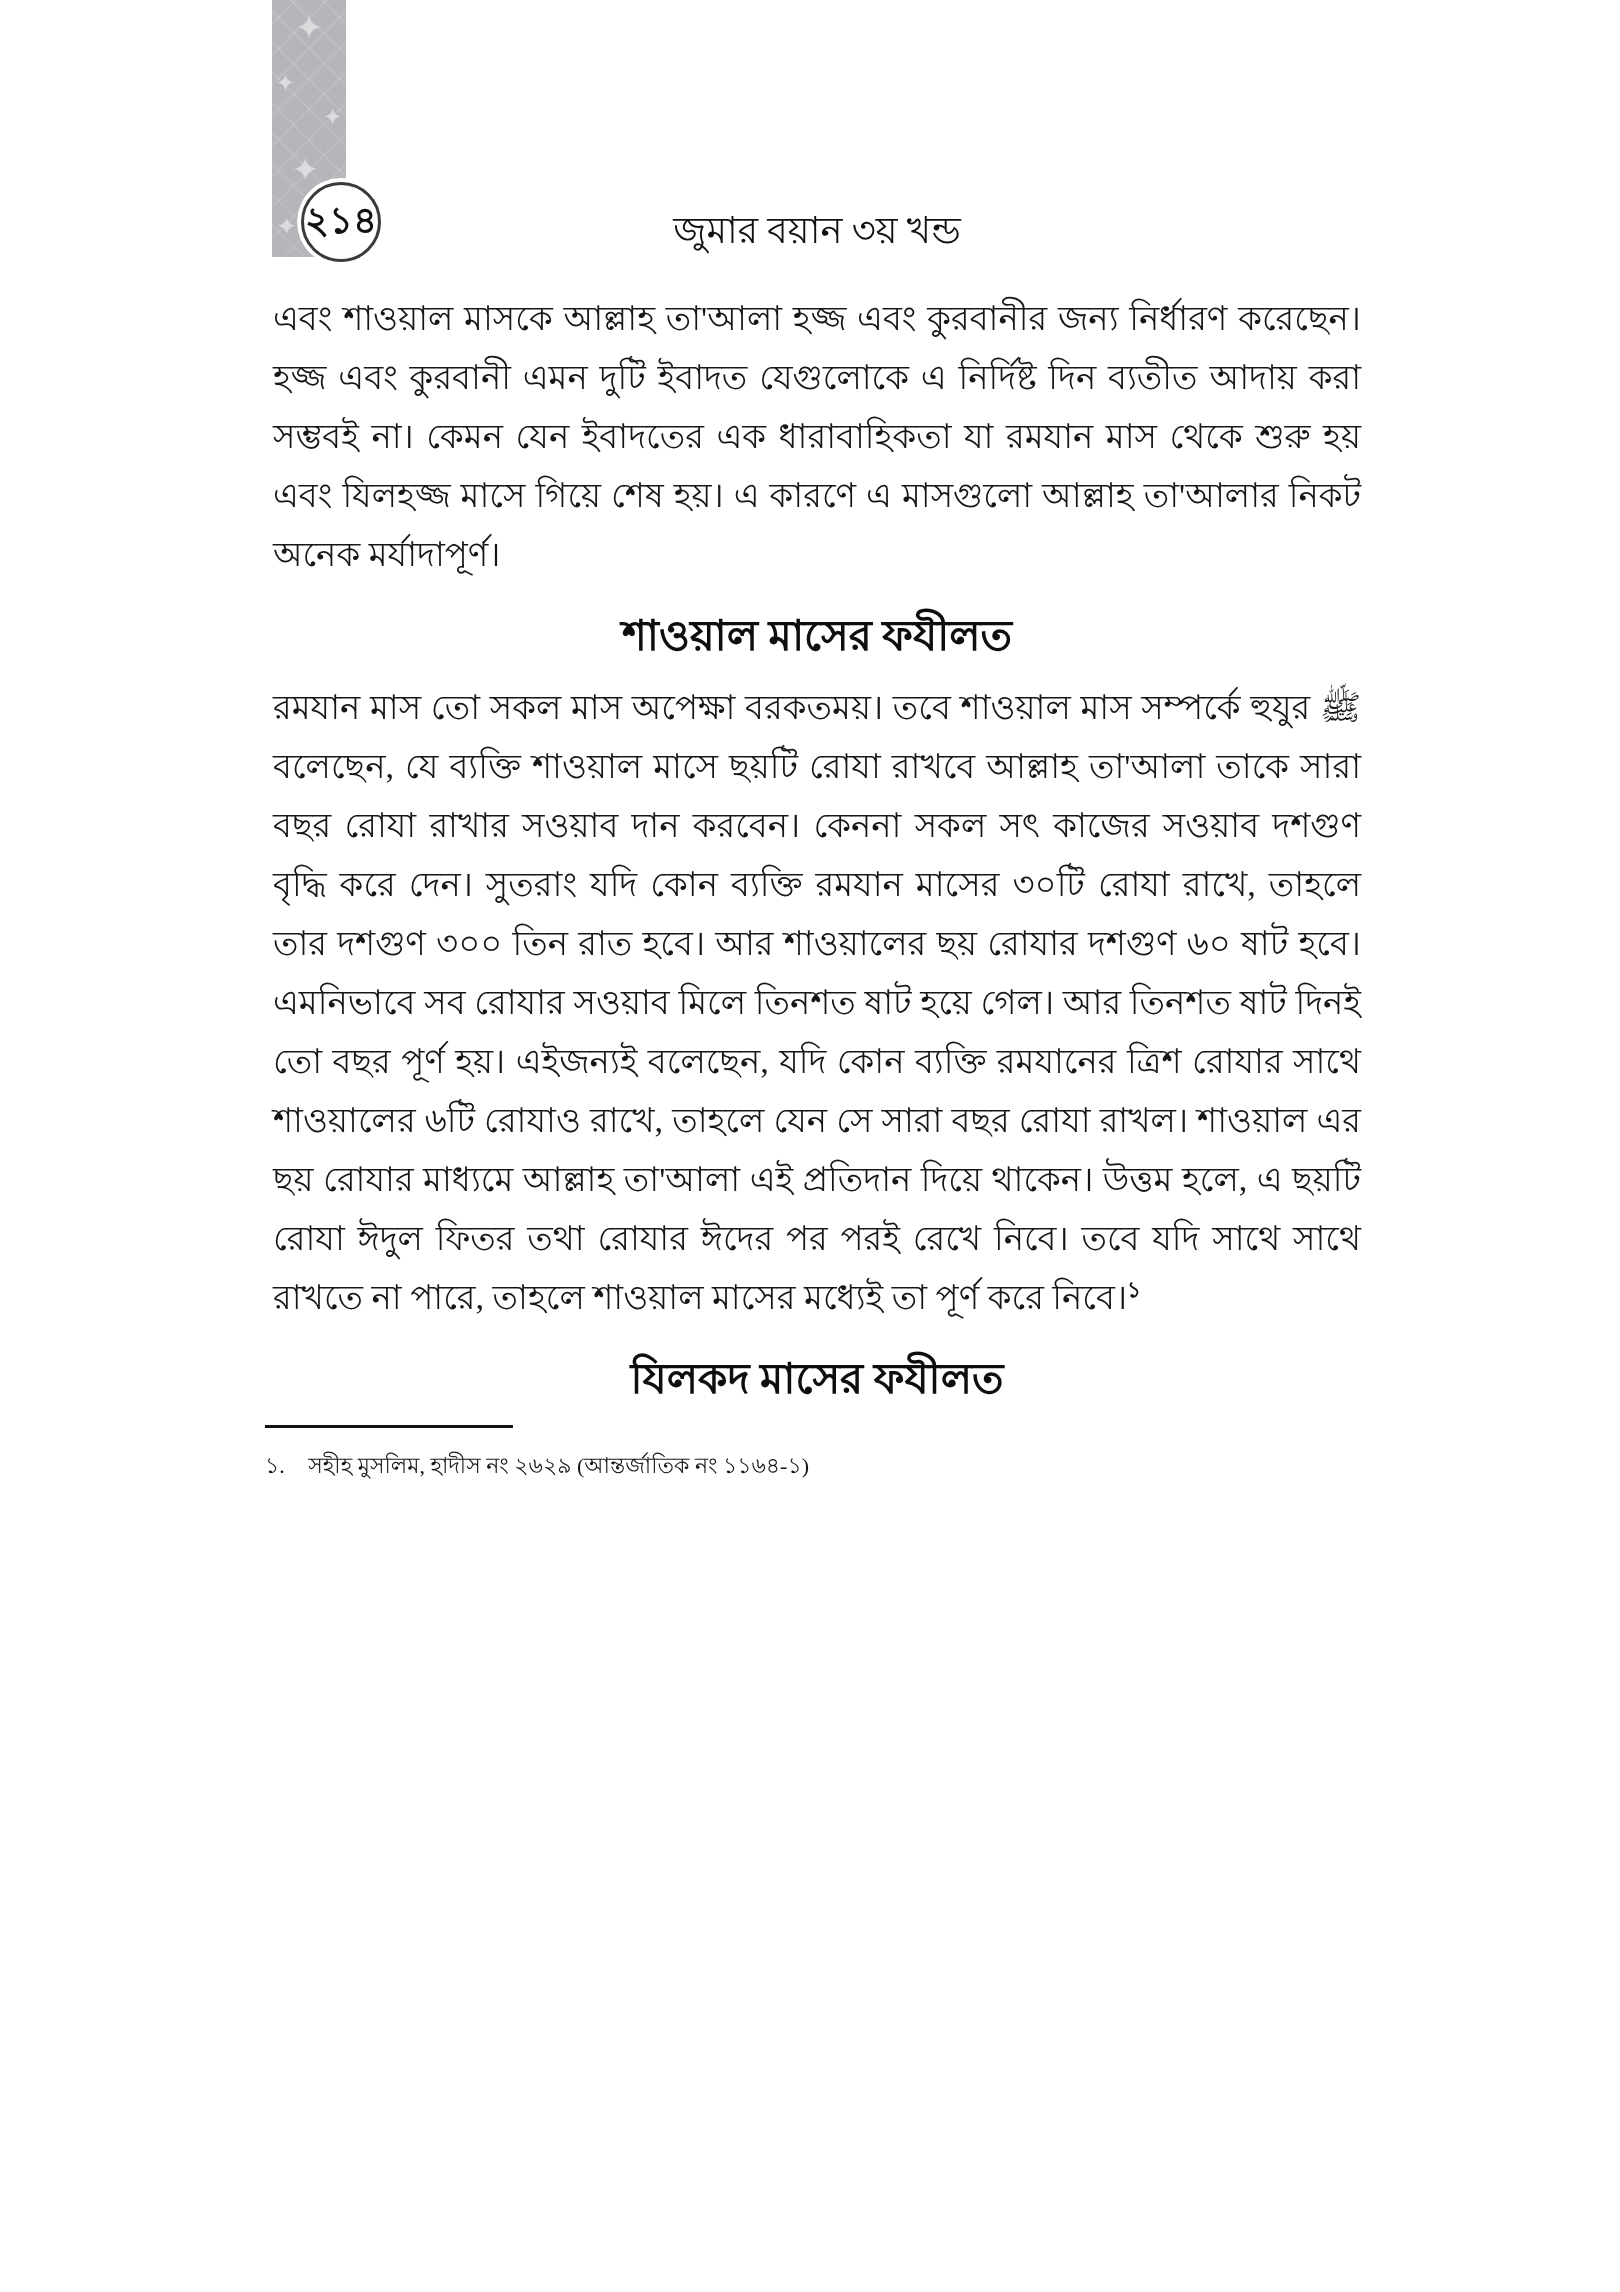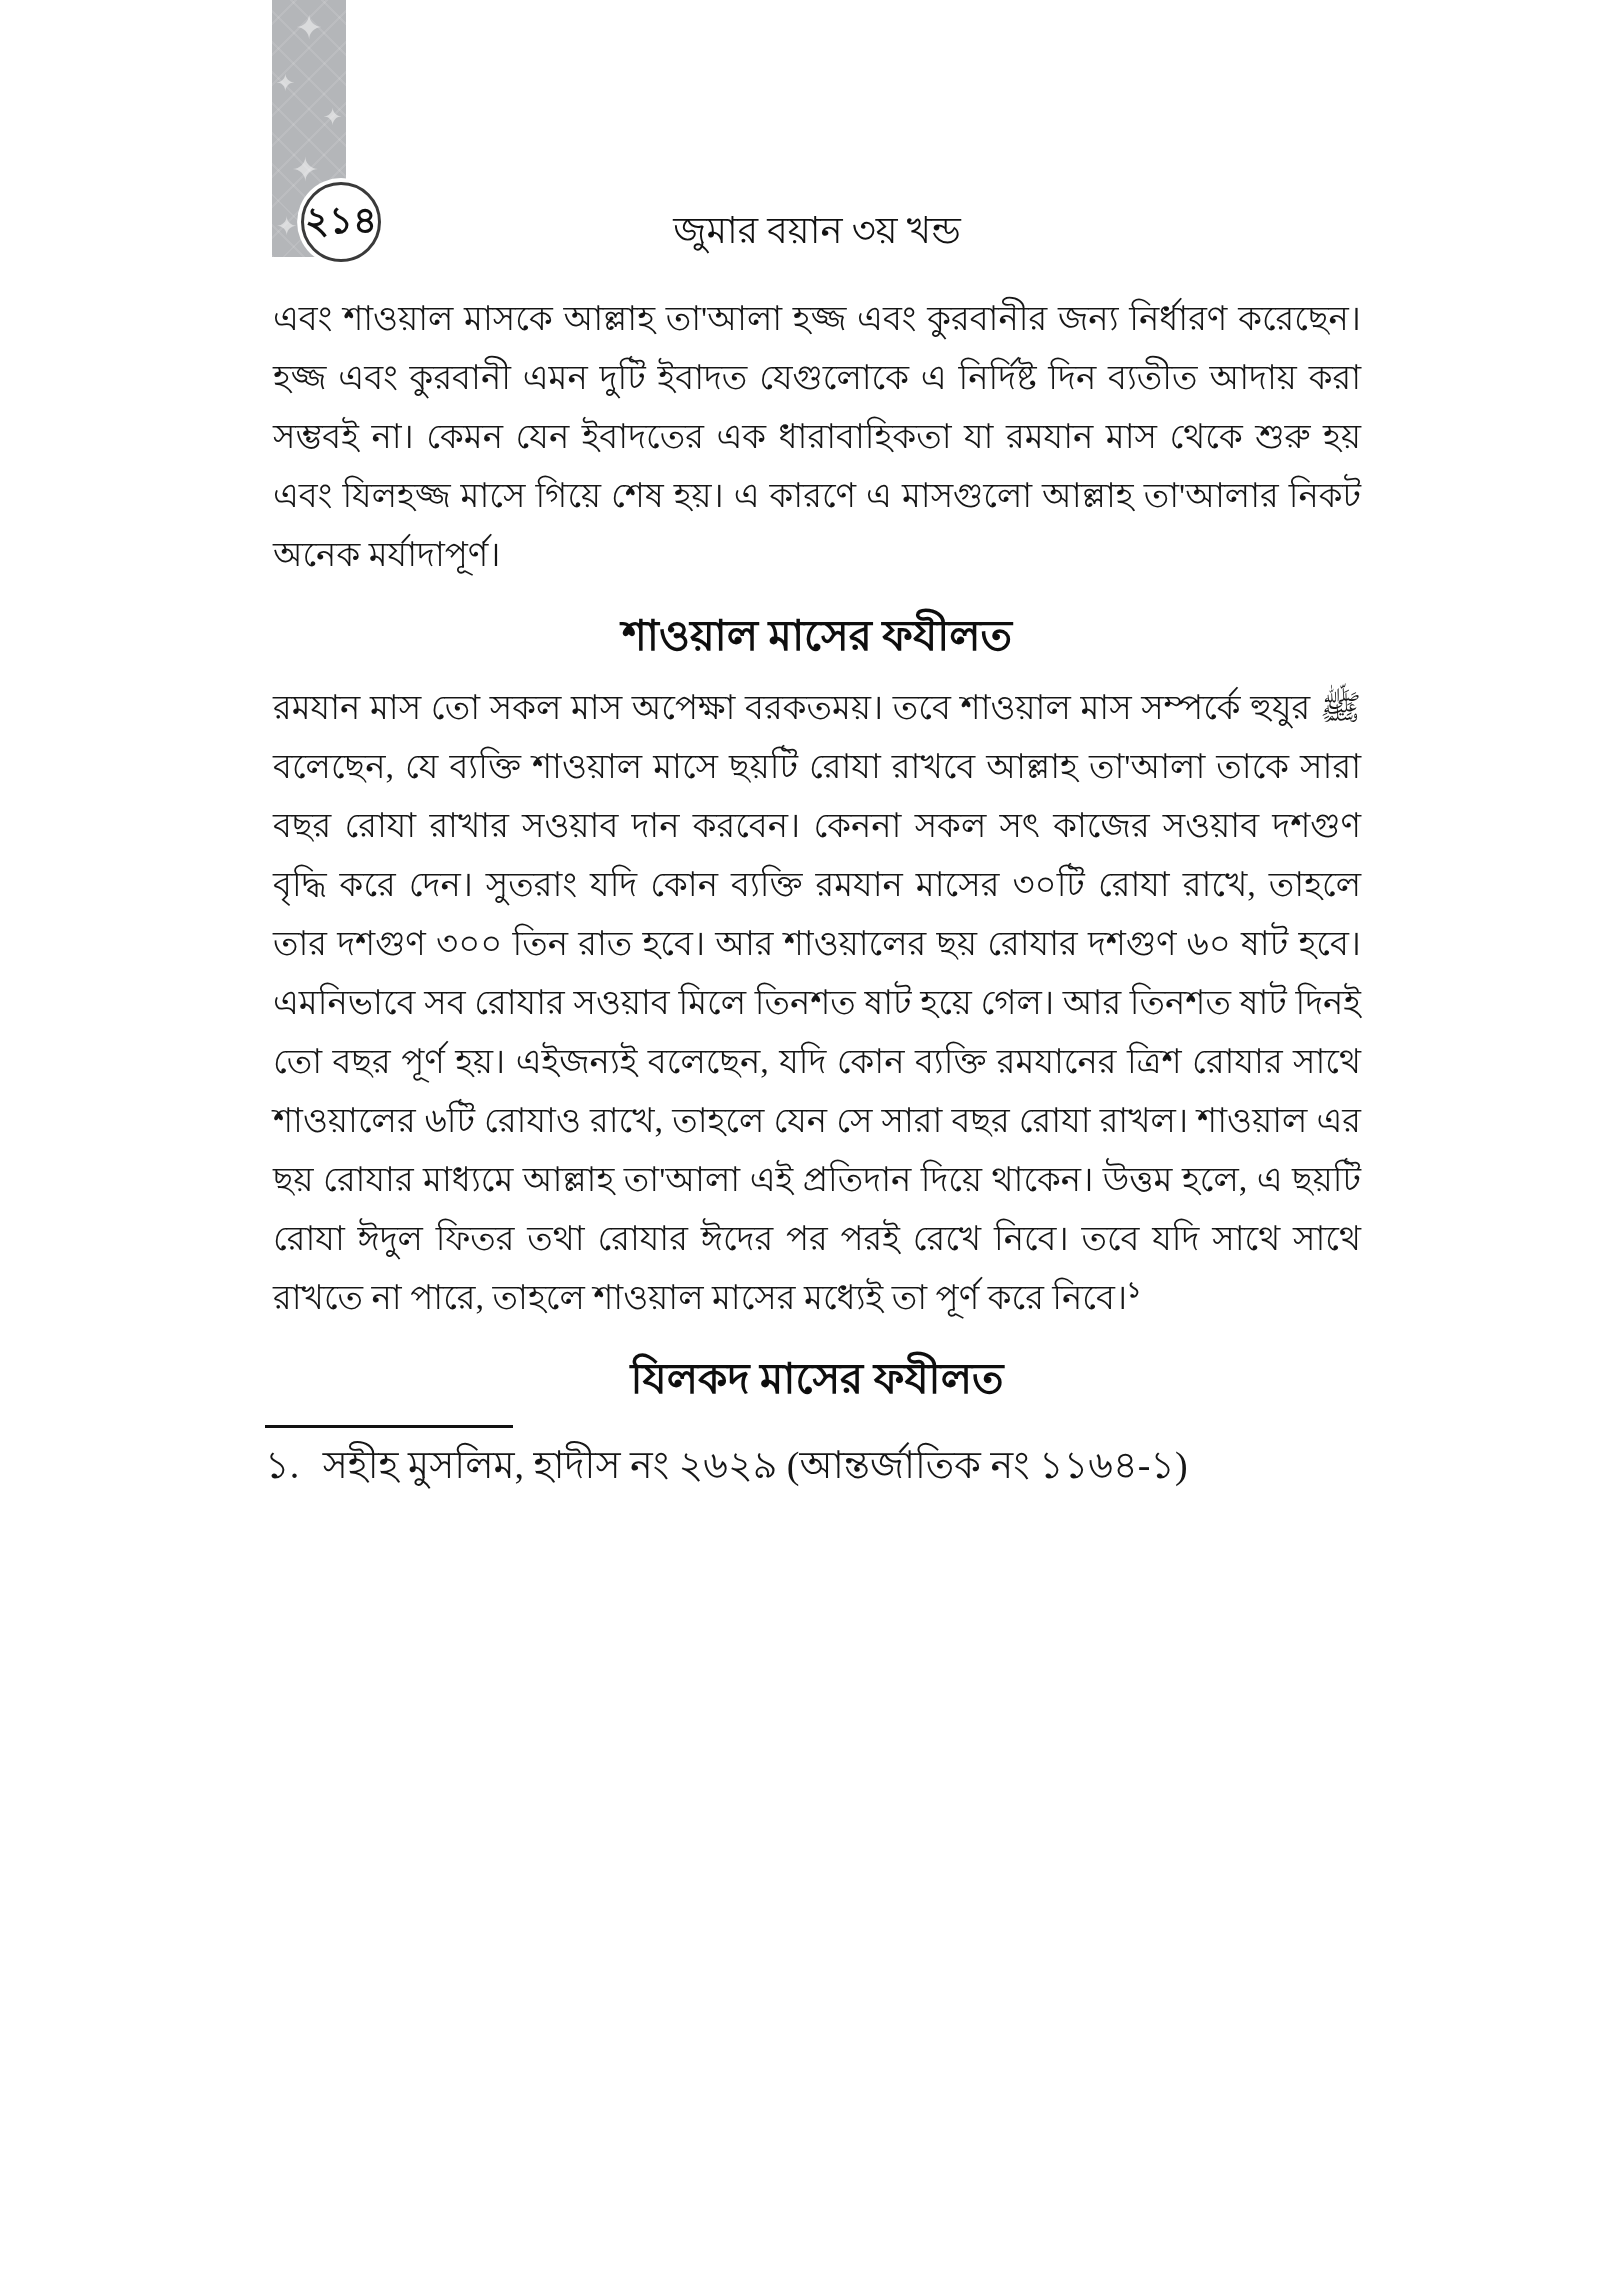--- a/index.html
+++ b/index.html
@@ -94,21 +94,21 @@
     font-weight: bold;
   }
   .footnote-sep {
     width: 248px;
     height: 0;
     border-top: 3.9px solid #111;
     margin: 19.6px 0 13.7px 0;
   }
   .footnote {
     margin: 0;
-    font-size: 38px;
+    font-size: 22px;
     line-height: 47px;
     color: #161616;
   }
   .footnote .marker { margin-right: 23.5px; }
 </style>
 </head>
 <body>
 
 <div class="page">
 

